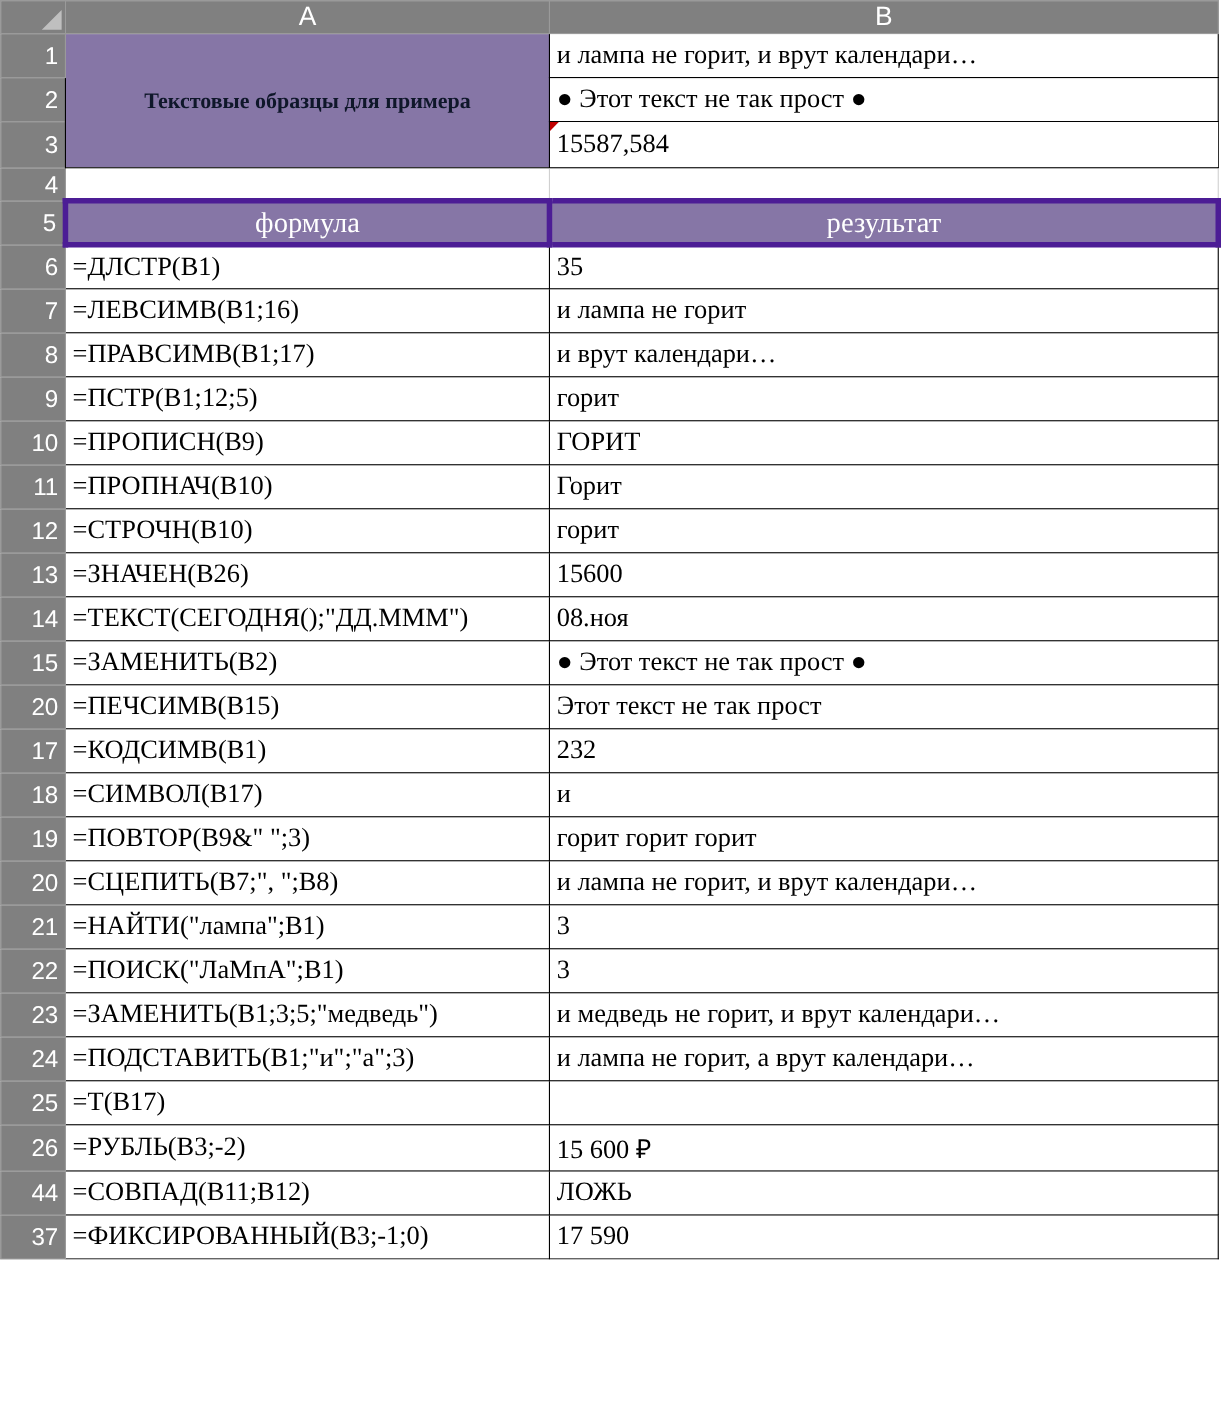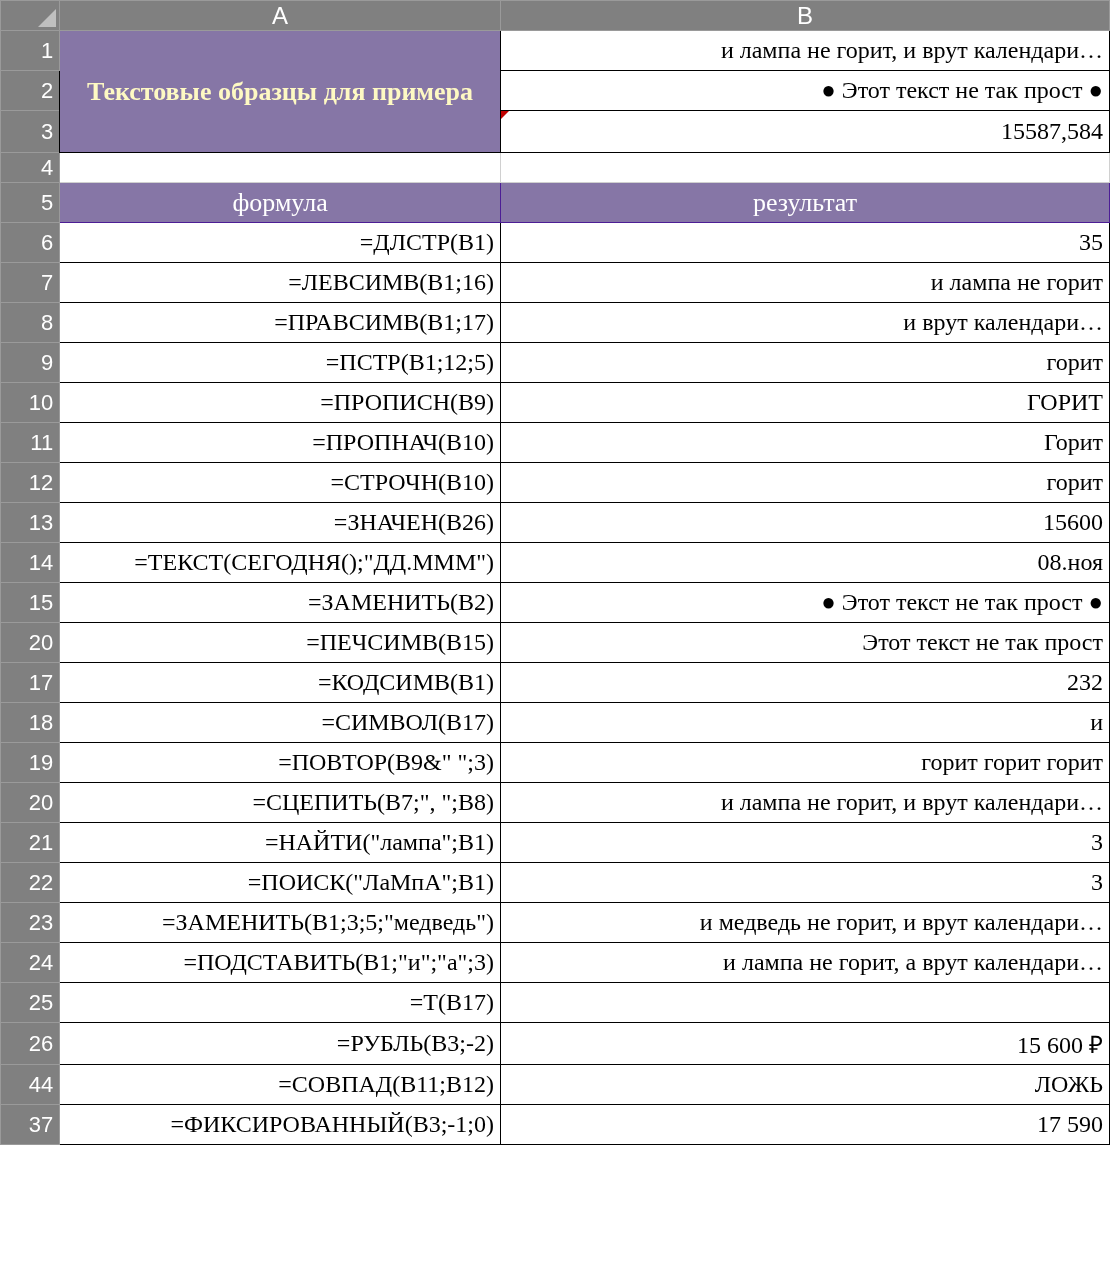--- a/index.html
+++ b/index.html
@@ -54,49 +54,49 @@
       font-size: 22px;
       font-weight: 400;
       text-align: right;
       padding-right: 6px;
       border: 1px solid #9a9a9a;
       width: 57px;
       vertical-align: middle;
     }
     td.cell {
       border: 1px solid #000000;
-      text-align: right;
+      text-align: left;
       vertical-align: middle;
       padding: 4px 6px;
       background: #ffffff;
       height: 40px;
       white-space: nowrap;
       overflow: hidden;
     }
     td.empty-cell {
       border: 1px solid #d0d0d0;
       background: #ffffff;
     }
     td.merged-header {
       background: #8676a6;
-      color: #fef9c3;
+      color: #0f172a;
       font-weight: bold;
-      font-size: 26px;
+      font-size: 20px;
       text-align: center;
       vertical-align: middle;
       border: 1px solid #000000;
       line-height: 1.3;
     }
     td.section-header {
       background: #8676a6;
       color: #ffffff;
       font-size: 26px;
       font-weight: 400;
       text-align: center;
-      border: 1px solid #4c1d95;
+      border: 5px solid #4c1d95;
       height: 40px;
       vertical-align: middle;
     }
     td.b3-cell {
       position: relative;
     }
     td.b3-cell::before {
       content: '';
       position: absolute;
       top: 0;

